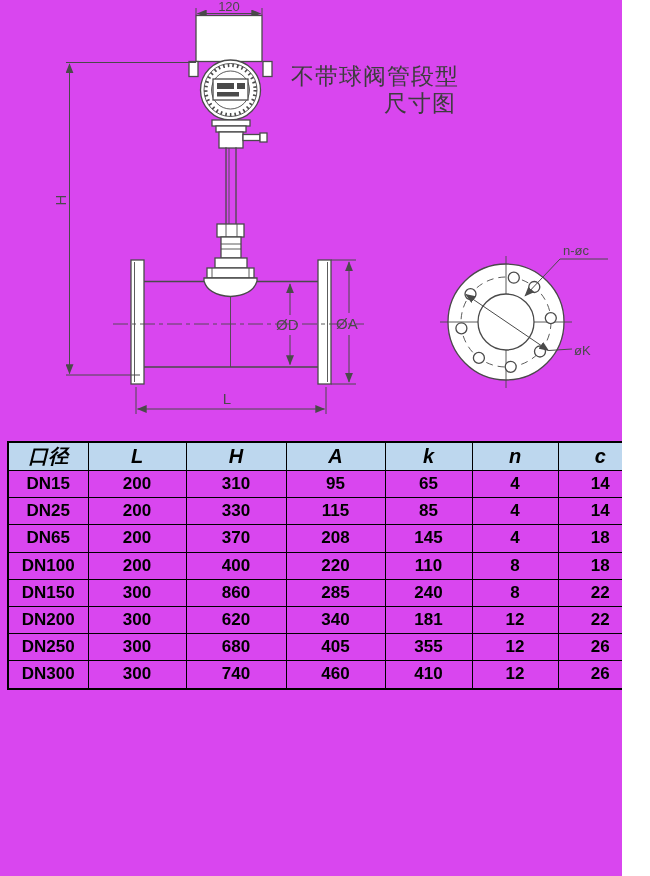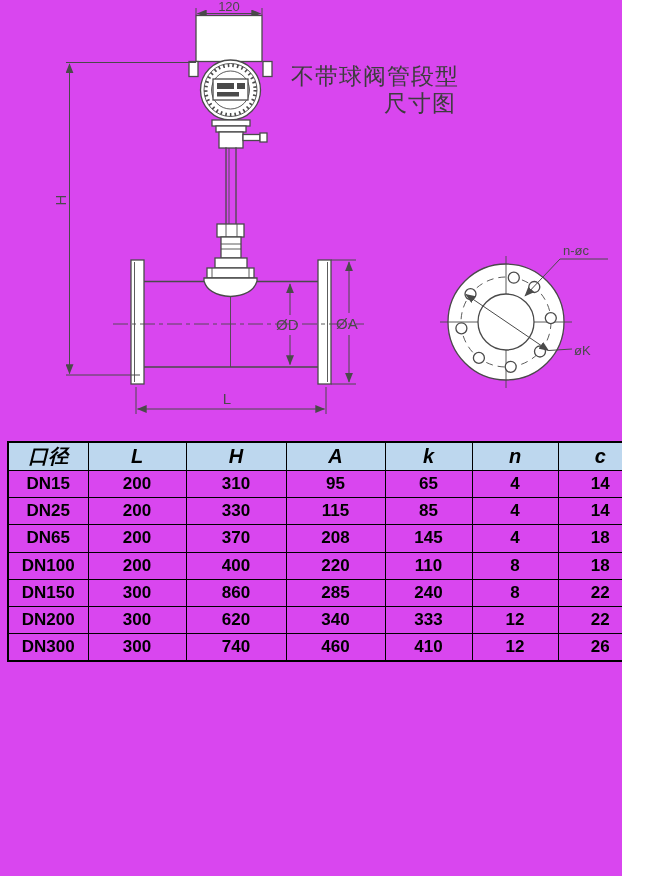--- a/index.html
+++ b/index.html
@@ -244,23 +244,32 @@
           <td>285</td>
           <td>240</td>
           <td>8</td>
           <td>22</td>
         </tr>
         <tr>
           <td>DN200</td>
           <td>300</td>
           <td>620</td>
           <td>340</td>
-          <td>333</td>
+          <td>181</td>
           <td>12</td>
           <td>22</td>
+        </tr>
+        <tr>
+          <td>DN250</td>
+          <td>300</td>
+          <td>680</td>
+          <td>405</td>
+          <td>355</td>
+          <td>12</td>
+          <td>26</td>
         </tr>
         <tr>
           <td>DN300</td>
           <td>300</td>
           <td>740</td>
           <td>460</td>
           <td>410</td>
           <td>12</td>
           <td>26</td>
         </tr>

